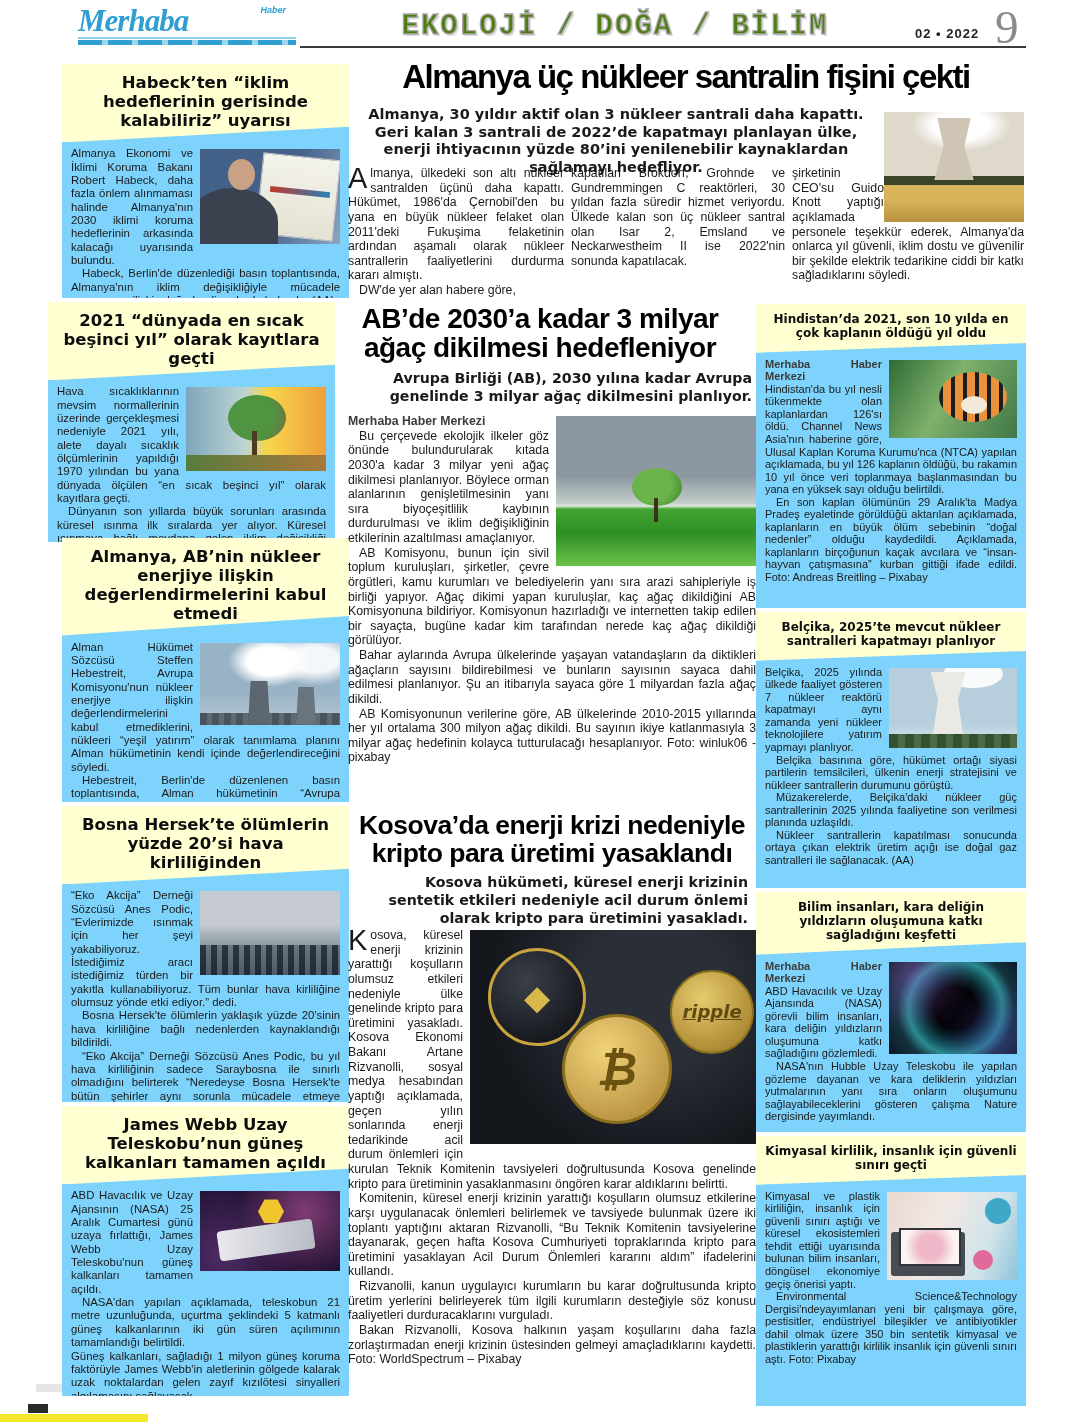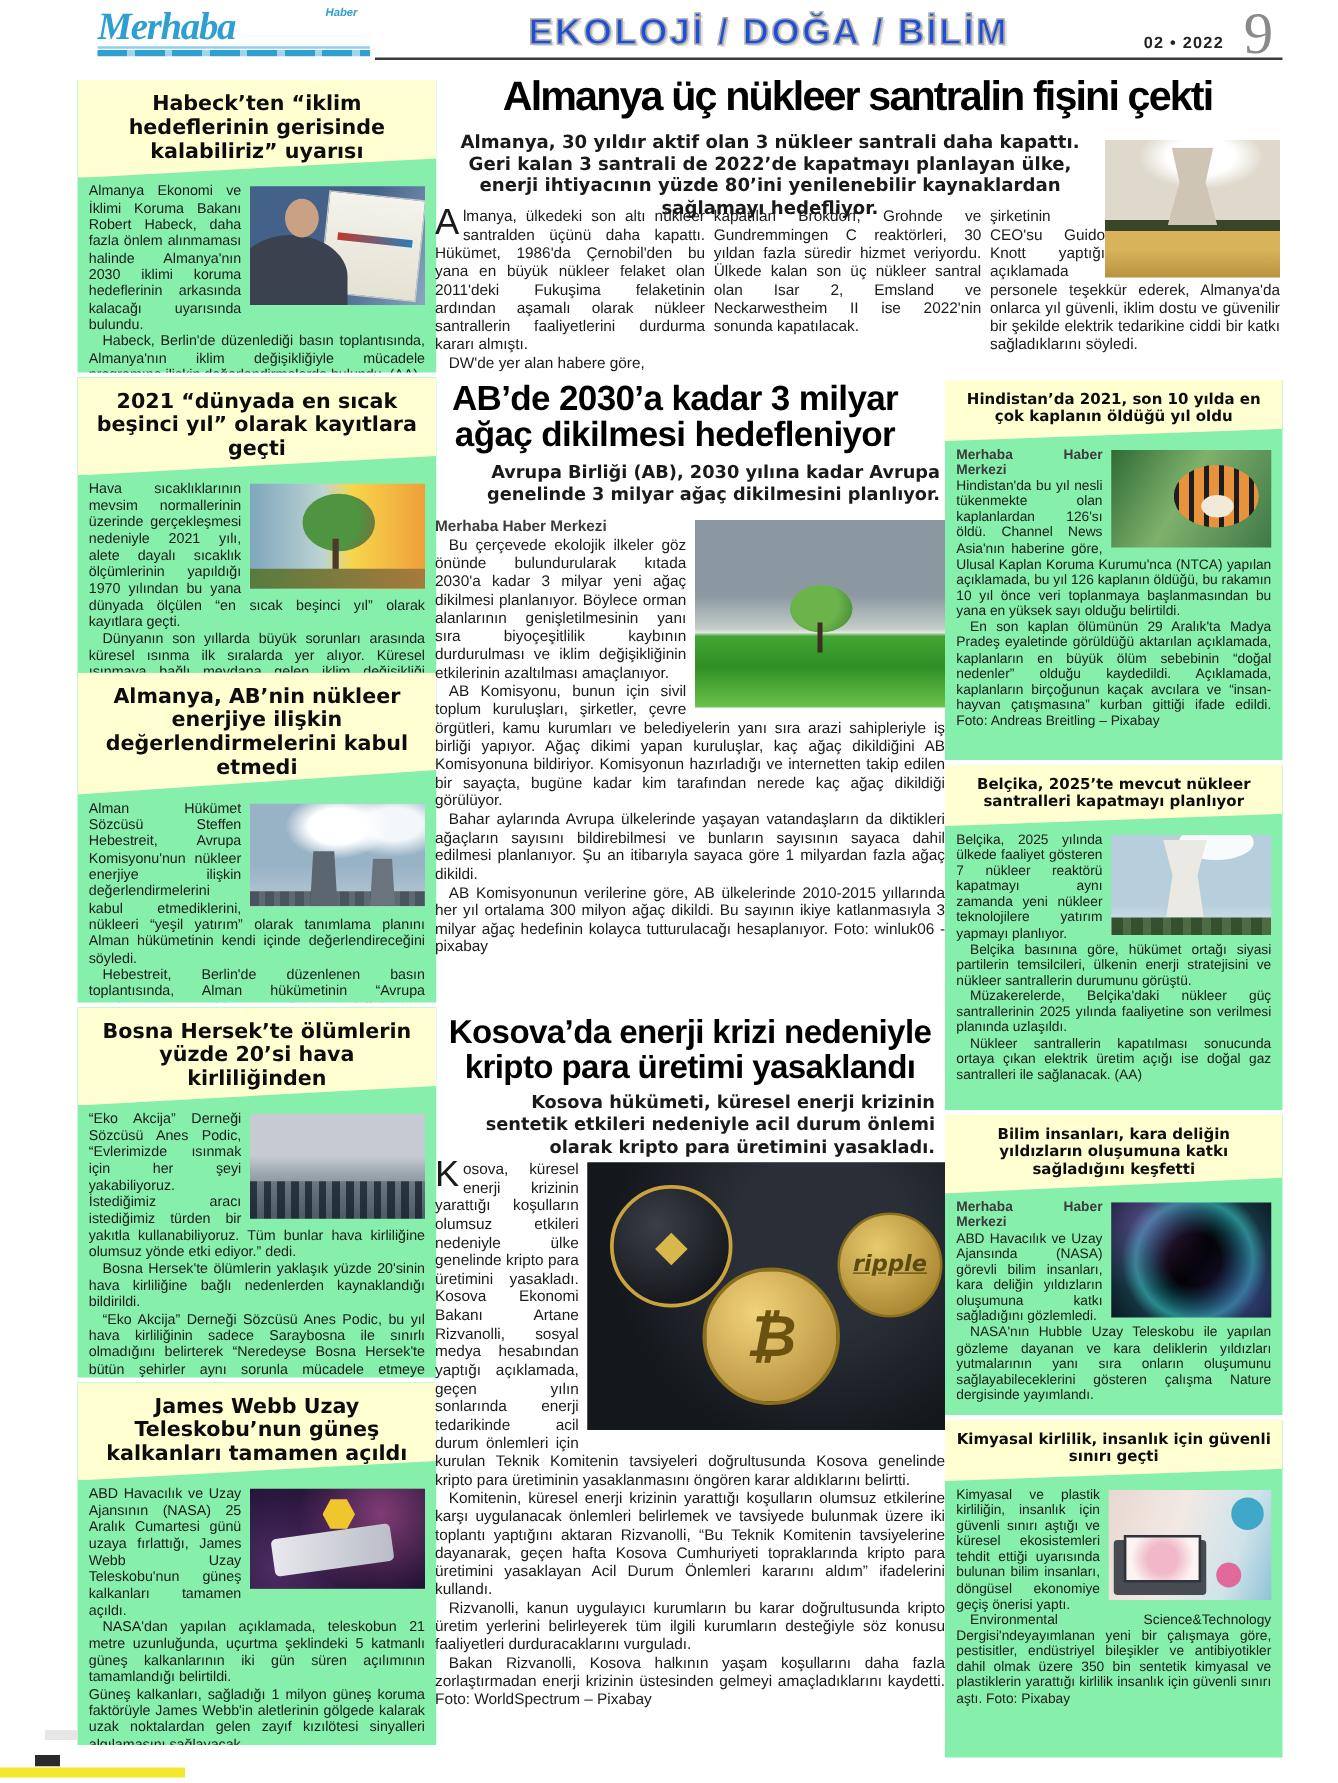--- a/index.html
+++ b/index.html
@@ -8,28 +8,28 @@
   .abs{position:absolute;}
 
   
   .logo-wrap{left:78px;top:6px;width:218px;height:44px;}
   .logo-text{font-family:"Liberation Serif",serif;font-style:italic;font-weight:bold;
              font-size:31px;color:#2e9fd0;line-height:30px;letter-spacing:-1px;}
   .logo-sup{position:absolute;top:-1px;right:10px;font-size:9px;font-weight:bold;color:#2e9fd0;font-style:italic;}
   .logo-bar1{height:2px;background:#8fd0ee;margin-top:1px;}
   .logo-bar2{height:5px;background:repeating-linear-gradient(90deg,#2e9fd0 0 24px,#9ed6ef 24px 30px);margin-top:1px;}
   .section-title{left:330px;top:10px;width:570px;text-align:center;
-    font-family:Liberation Sans, sans-serif;font-weight:bold;font-size:29px;letter-spacing:2px;
-    color:#1d4ed8;-webkit-text-stroke:1.3px #a9a9a9;text-shadow:2px 2px 0 #ddd;}
+    font-family:Liberation Mono, monospace;font-weight:bold;font-size:29px;letter-spacing:2px;
+    color:#4d7c0f;-webkit-text-stroke:1.3px #a9a9a9;text-shadow:2px 2px 0 #ddd;}
   .header-date{left:915px;top:26px;font-size:13px;font-weight:bold;color:#222;letter-spacing:1px;}
   .page-number{left:995px;top:0px;font-family:"Liberation Serif",serif;font-size:47px;color:#8a8a8a;}
   .header-rule{left:300px;top:46px;width:726px;height:2px;background:#3a3a3a;}
 
   
-  .pinkbox{background:#86efac;overflow:hidden;}
+  .pinkbox{background:#7dd3fc;overflow:hidden;}
   .ptitle{background:#ffffd2;clip-path:polygon(0 0,100% 0,100% 80%,0 100%);
           padding:9px 8px 12px;font-family:"DejaVu Sans",sans-serif;font-weight:bold;
           font-size:16.5px;line-height:1.16;text-align:center;color:#0d0d0d;}
   .rtitle{font-size:12px;}
   .pbody{padding:5px 9px 4px;font-size:11.4px;line-height:1.17;text-align:justify;}
   .rbody{font-size:11px;line-height:1.14;}
   p{margin:0;text-indent:11px;}
   p.noind{text-indent:0;}
   .byline{font-weight:bold;color:#3c3c3c;text-indent:0;}
 
@@ -162,21 +162,21 @@
         <i class="chart"></i>
         <i class="chartline"></i>
         <i class="man"></i>
         <i class="head"></i>
       </div>
       <p class="noind">Almanya Ekonomi ve İklimi Koruma Bakanı Robert Habeck, daha fazla önlem alınmaması halinde Almanya'nın 2030 iklimi koruma hedeflerinin arkasında kalacağı uyarısında bulundu.</p>
       <p>Habeck, Berlin'de düzenlediği basın toplantısında, Almanya'nın iklim değişikliğiyle mücadele programına ilişkin değerlendirmelerde bulundu. (AA)</p>
     </div>
   </div>
 
-  <div class="abs pinkbox" style="left:62px;top:302px;width:287px;height:240px;">
+  <div class="abs pinkbox" style="left:48px;top:302px;width:287px;height:240px;">
     <div class="ptitle">2021 “dünyada en sıcak beşinci yıl” olarak kayıtlara geçti</div>
     <div class="pbody">
       <div class="fimg img-climate">
         <i class="canopy"></i>
         <i class="trunk"></i>
         <i class="ground"></i>
       </div>
       <p class="noind">Hava sıcaklıklarının mevsim normallerinin üzerinde gerçekleşmesi nedeniyle 2021 yılı, alete dayalı sıcaklık ölçümlerinin yapıldığı 1970 yılından bu yana dünyada ölçülen “en sıcak beşinci yıl” olarak kayıtlara geçti.</p>
       <p>Dünyanın son yıllarda büyük sorunları arasında küresel ısınma ilk sıralarda yer alıyor. Küresel ısınmaya bağlı meydana gelen iklim değişikliği nedeniyle dünyada sıcaklıklar artarken kuraklık yaşanıyor. (AA) Foto: Timusu – Pixabay</p>
     </div>

